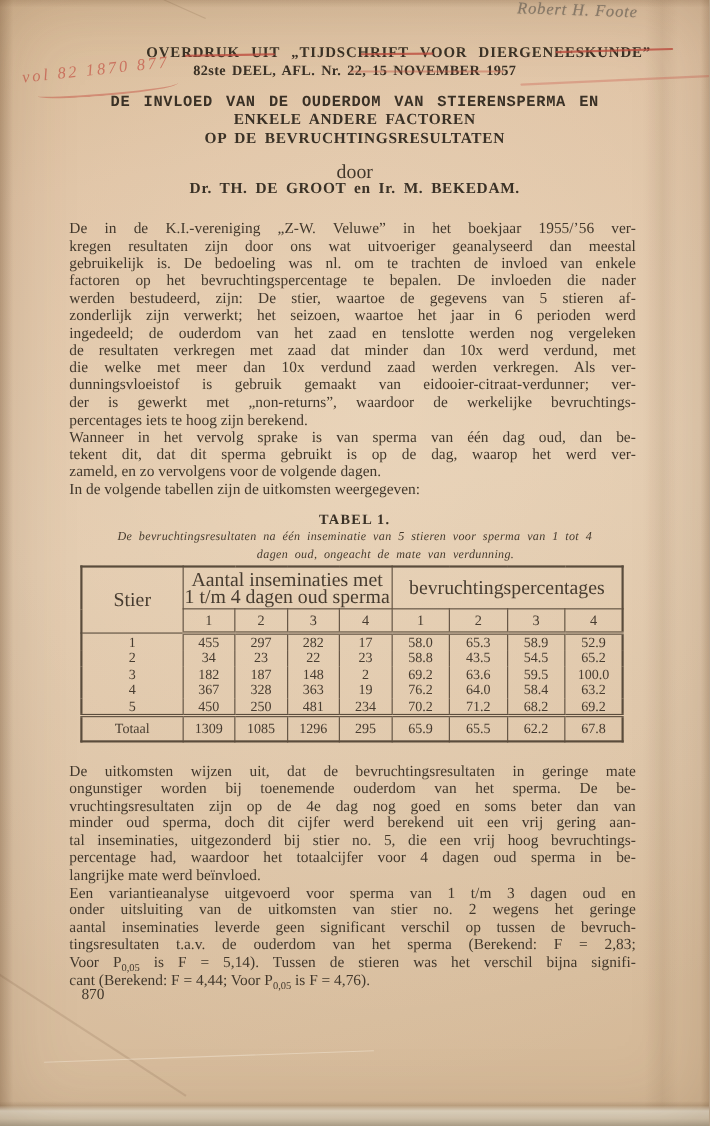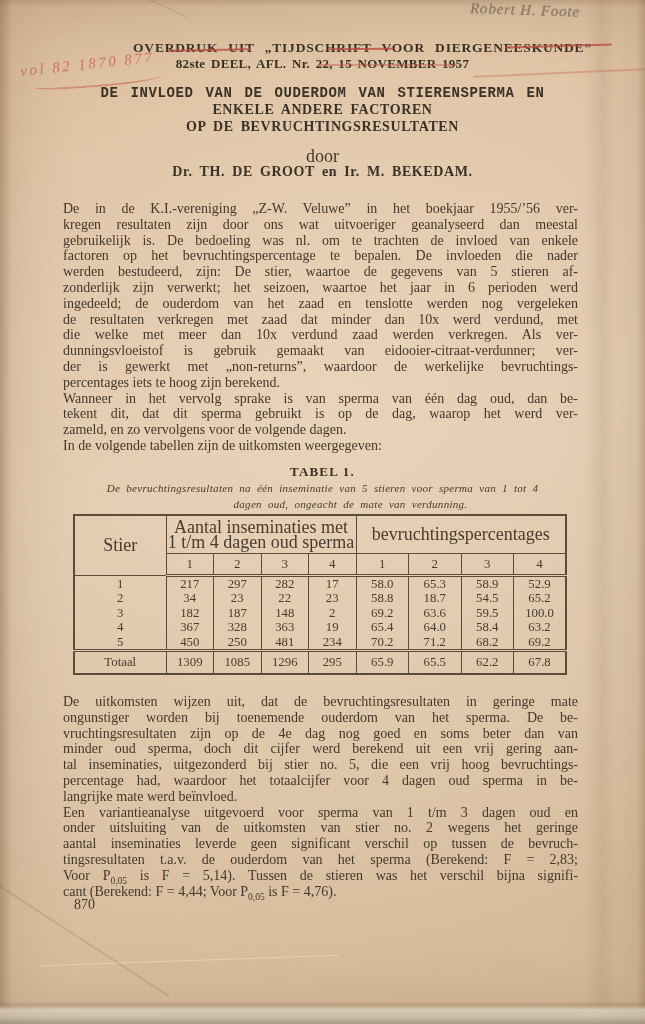--- a/index.html
+++ b/index.html
@@ -162,58 +162,58 @@
       <td>2</td>
       <td>3</td>
       <td>4</td>
       <td>1</td>
       <td>2</td>
       <td>3</td>
       <td>4</td>
     </tr>
     <tr class="trow">
       <td>1</td>
-      <td>217</td>
+      <td>455</td>
       <td>297</td>
       <td>282</td>
       <td>17</td>
       <td>58.0</td>
       <td>65.3</td>
       <td>58.9</td>
       <td>52.9</td>
     </tr>
     <tr class="trow">
       <td>2</td>
       <td>34</td>
       <td>23</td>
       <td>22</td>
       <td>23</td>
       <td>58.8</td>
-      <td>18.7</td>
+      <td>43.5</td>
       <td>54.5</td>
       <td>65.2</td>
     </tr>
     <tr class="trow">
       <td>3</td>
       <td>182</td>
       <td>187</td>
       <td>148</td>
       <td>2</td>
       <td>69.2</td>
       <td>63.6</td>
       <td>59.5</td>
       <td>100.0</td>
     </tr>
     <tr class="trow">
       <td>4</td>
       <td>367</td>
       <td>328</td>
       <td>363</td>
       <td>19</td>
-      <td>65.4</td>
+      <td>76.2</td>
       <td>64.0</td>
       <td>58.4</td>
       <td>63.2</td>
     </tr>
     <tr class="trow">
       <td>5</td>
       <td>450</td>
       <td>250</td>
       <td>481</td>
       <td>234</td>

